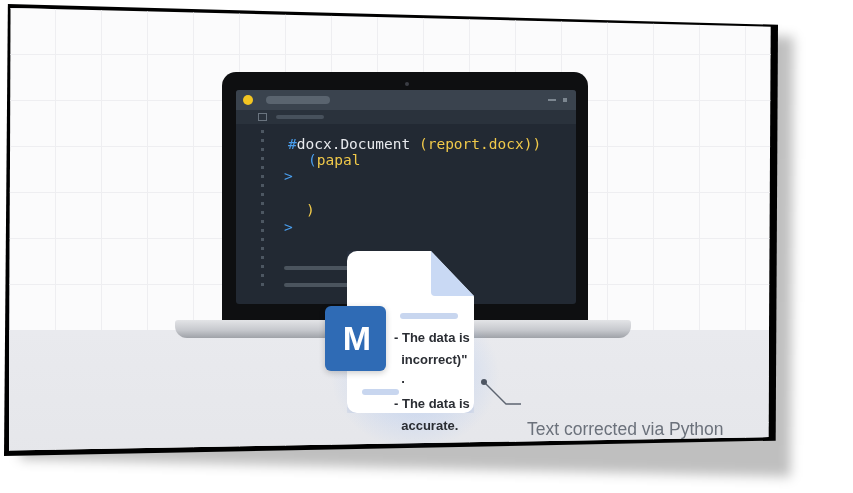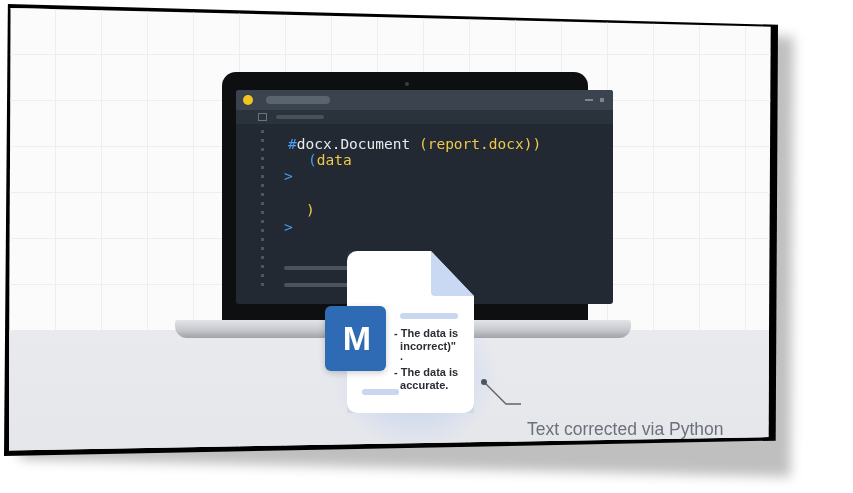--- a/index.html
+++ b/index.html
@@ -15,21 +15,21 @@
       background-image:
         linear-gradient(to right, #eeeef1 1px, transparent 1px),
         linear-gradient(to bottom, #eeeef1 1px, transparent 1px);
       background-size: 46px 46px;
       background-position: 0 0;
       overflow: hidden; }
     .floor { position: absolute; left: 0; top: 322px; width: 100%; height: 140px; background: linear-gradient(#e9eaee, #e5e6ea); }
 
     .laptop-lid { position: absolute; left: 222px; top: 72px; width: 366px; height: 252px; background: #0e0f11; border-radius: 14px 14px 4px 4px; }
     .camera { position: absolute; left: 405px; top: 82px; width: 4px; height: 4px; border-radius: 50%; background: #3a3d44; }
-    .screen { position: absolute; left: 236px; top: 90px; width: 377px; height: 214px; background: #222933; border-radius: 3px; overflow: hidden; }
+    .screen { position: absolute; left: 236px; top: 90px; width: 340px; height: 214px; background: #222933; border-radius: 3px; overflow: hidden; }
     .titlebar { position: absolute; left: 0; top: 0; width: 100%; height: 20px; background: #3a434e; }
     .app-logo { position: absolute; left: 7px; top: 5px; width: 10px; height: 10px; border-radius: 50%; background: #f3c522; }
     .title-pill { position: absolute; left: 30px; top: 6px; width: 64px; height: 8px; border-radius: 4px; background: #5a646f; }
     .win-ctrl1 { position: absolute; right: 20px; top: 9px; width: 8px; height: 2px; background: #7c8690; }
     .win-ctrl2 { position: absolute; right: 9px; top: 8px; width: 4px; height: 4px; background: #7c8690; }
     .toolbar { position: absolute; left: 0; top: 20px; width: 100%; height: 14px; background: #2a323c; }
     .tb-icon { position: absolute; left: 22px; top: 3px; width: 9px; height: 8px; border: 1px solid #6a747f; box-sizing: border-box; }
     .tb-pill { position: absolute; left: 40px; top: 5px; width: 48px; height: 4px; background: #47515c; border-radius: 2px; }
 
     .gutter { position: absolute; left: 24px; top: 40px; width: 8px; height: 170px; }
@@ -46,21 +46,21 @@
       background: linear-gradient(#e3e4e7 0%, #c7c9ce 55%, #9fa2a8 100%);
       border-radius: 3px 3px 12px 12px; }
     .base-notch { position: absolute; left: 367px; top: 320px; width: 70px; height: 4px; background: #b7b9bd; border-radius: 0 0 4px 4px; }
 
     .doc-glow { position: absolute; left: 330px; top: 300px; width: 170px; height: 150px; background: radial-gradient(ellipse at center, rgba(150,185,245,0.55), rgba(150,185,245,0) 70%); }
     .doc { position: absolute; left: 347px; top: 251px; width: 127px; height: 162px; background: #ffffff; border-radius: 10px; box-shadow: 0 4px 14px rgba(120,150,210,0.35);
       clip-path: polygon(0 0, 66% 0, 100% 28%, 100% 100%, 0 100%); }
     .doc-fold { position: absolute; left: 431px; top: 251px; width: 43px; height: 45px; background: #c9d9f4; clip-path: polygon(0 0, 100% 100%, 0 100%); border-radius: 0 0 0 4px; }
     .doc-bar-top { position: absolute; left: 400px; top: 313px; width: 58px; height: 6px; background: #c8d6ef; border-radius: 3px; }
     .doc-bar-bottom { position: absolute; left: 362px; top: 389px; width: 37px; height: 6px; background: #c8d6ef; border-radius: 3px; }
-    .doc-text { position: absolute; left: 394px; top: 327px; font-family: "Liberation Sans", sans-serif; font-weight: bold; font-size: 11px; line-height: 13px; color: #2a2d33; white-space: pre; }
+    .doc-text { position: absolute; left: 394px; top: 327px; font-family: "Liberation Sans", sans-serif; font-weight: bold; font-size: 13px; line-height: 22px; color: #2a2d33; white-space: pre; }
 
     .word-icon { position: absolute; left: 325px; top: 306px; width: 61px; height: 65px; background: #2f6bb5; border-radius: 6px; box-shadow: 0 2px 6px rgba(0,0,0,0.2); }
     .word-letter { position: absolute; left: 0; top: 0; width: 61px; height: 65px; display: flex; align-items: center; justify-content: center; color: #ffffff; font-family: "Liberation Sans", sans-serif; font-weight: bold; font-size: 34px; letter-spacing: -3px; }
 
     .callout-dot { position: absolute; left: 481px; top: 379px; width: 6px; height: 6px; border-radius: 50%; background: #4e5663; }
     .callout-line { position: absolute; left: 0; top: 0; width: 853px; height: 493px; pointer-events: none; }
     .callout-label { position: absolute; left: 527px; top: 391px; font-family: "Liberation Sans", sans-serif; font-size: 17.5px; color: #6b717b; white-space: nowrap; margin-top: 28px; }
   </style>
 </head>
 <body>
@@ -101,21 +101,21 @@
       <span></span>
       <span></span>
       <span></span>
       <span></span>
       <span></span>
       <span></span>
   </div>
 
   <div class="code" style="left:52px; top:47px;"><span class="c-blue">#</span><span class="c-white">docx.Document </span><span class="c-yellow">(report.docx))</span></div>
 
-  <div class="code" style="left:72px; top:63px;"><span class="c-blue">(</span><span class="c-yellow">data</span></div>
+  <div class="code" style="left:72px; top:63px;"><span class="c-blue">(</span><span class="c-yellow">papal</span></div>
 
   <div class="code" style="left:48px; top:79px;"><span class="c-blue">&gt;</span></div>
 
 
   <div class="code" style="left:70px; top:113px;"><span class="c-yellow">)</span></div>
 
   <div class="code" style="left:48px; top:130px;"><span class="c-blue">&gt;</span></div>
 
   <div class="line-bar" style="left:48px; top:176px; width:70px;"></div>
   <div class="line-bar" style="left:48px; top:193px; width:70px;"></div>

